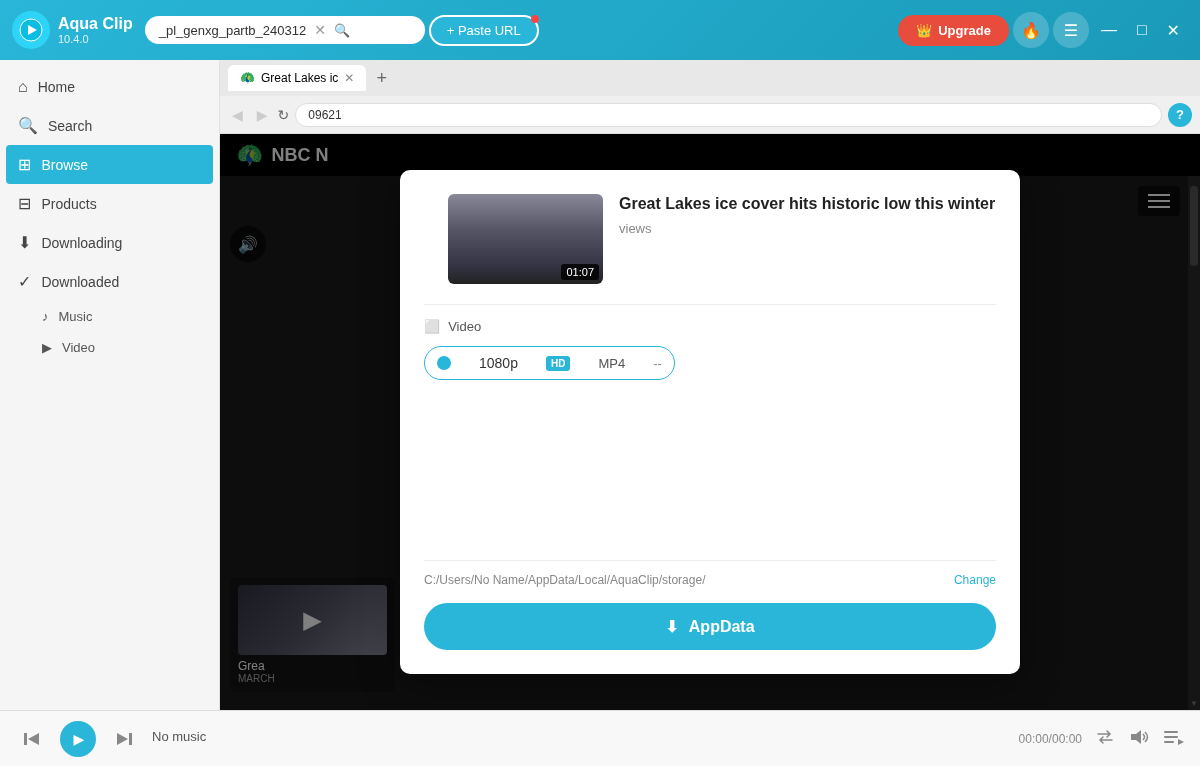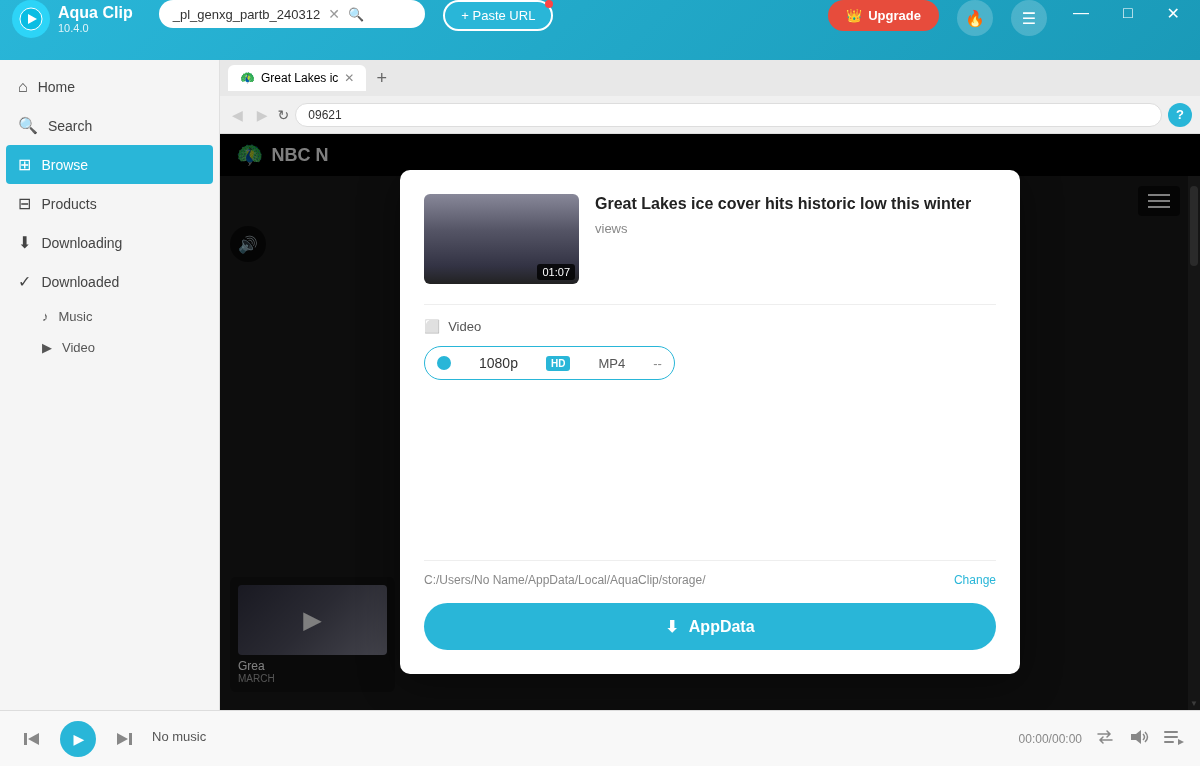--- a/index.html
+++ b/index.html
@@ -3,23 +3,23 @@
   <meta charset="utf-8">
   <style>
     * { margin: 0; padding: 0; box-sizing: border-box; }
     body { font-family: 'Segoe UI', Arial, sans-serif; width: 1200px; height: 766px; overflow: hidden; background: #f0f0f0; }
 
     
     .header {
       background: linear-gradient(135deg, #29b6d8, #1a9ab8);
       height: 60px;
       display: flex;
-      align-items: flex-start;
+      align-items: center;
       padding: 0 12px;
-      gap: 18px;
+      gap: 4px;
     }
     .logo-area {
       display: flex;
       align-items: center;
       gap: 8px;
       margin-right: 8px;
     }
     .logo-icon {
       width: 38px;
       height: 38px;
@@ -236,20 +236,21 @@
       margin-bottom: 20px;
     }
     .video-thumbnail {
       width: 155px;
       height: 90px;
       background: #8b5cf6;
       border-radius: 6px;
       position: relative;
       overflow: hidden;
       flex-shrink: 0;
+      margin-left: 24px;
     }
     .thumbnail-img {
       width: 100%;
       height: 100%;
       background: linear-gradient(135deg, #667 0%, #334 50%, #889 100%);
     }
     .thumbnail-duration {
       position: absolute;
       bottom: 4px;
       right: 4px;

